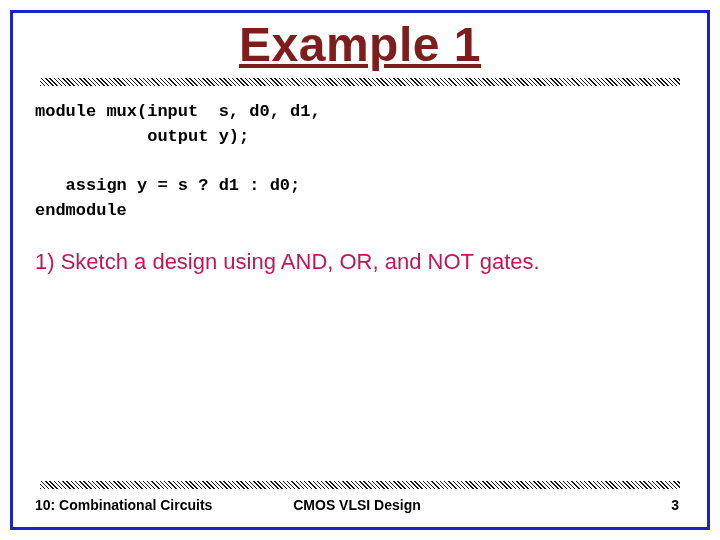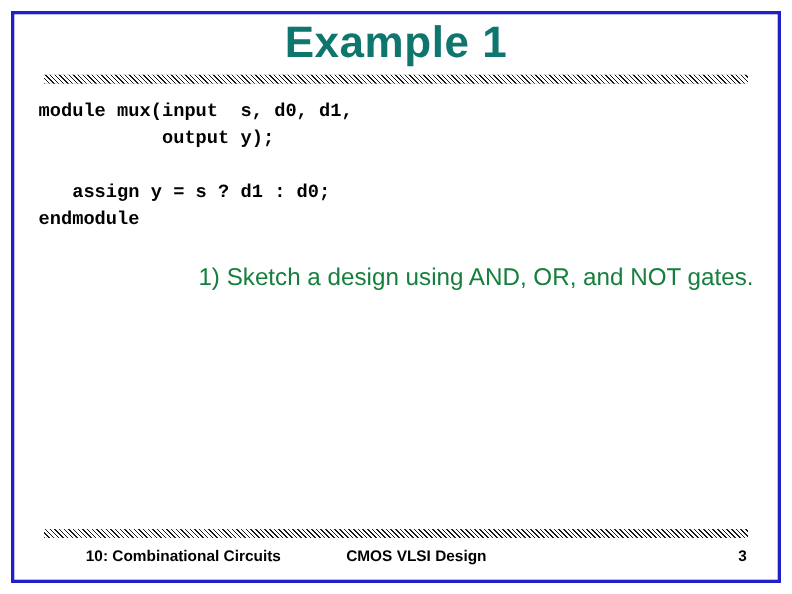--- a/index.html
+++ b/index.html
@@ -19,25 +19,26 @@
   .slide {
     width: 100%;
     height: 100%;
     border: 3px solid #2020c8;
     position: relative;
     background: #fff;
   }
   .title {
     font-family: Arial, Helvetica, sans-serif;
     font-weight: 900;
-    font-size: 40px;
+    font-size: 48px;
     text-align: center;
     margin-top: 4px;
     letter-spacing: 0.5px;
-    color: #0f766e;
+    color: #7f1d1d;
+    text-decoration: underline;
   }
   .title-rule {
     width: 640px;
     height: 8px;
     margin: 6px auto 0 auto;
     background-image: repeating-linear-gradient(45deg, #000 0 1px, #fff 1px 3px);
     background-color: #888;
     opacity: 0.9;
   }
   .content {
@@ -47,23 +48,22 @@
     font-family: "Courier New", Courier, monospace;
     font-size: 17px;
     font-weight: bold;
     line-height: 1.45;
     white-space: pre;
     color: #000;
   }
   .question {
     font-family: Arial, Helvetica, sans-serif;
     font-size: 22px;
-    color: #15803d;
+    color: #be185d;
     margin-top: 26px;
-    text-align: right;
   }
   .footer {
     position: absolute;
     left: 0;
     right: 0;
     bottom: 14px;
     padding: 0 22px;
   }
   .footer-rule {
     width: 640px;
@@ -73,21 +73,20 @@
     background-color: #888;
     opacity: 0.9;
   }
   .footer-row {
     display: flex;
     align-items: flex-end;
     font-family: Arial, Helvetica, sans-serif;
     font-size: 14px;
     font-weight: bold;
     color: #000;
-    margin-left: 43px;
   }
   .footer-left { flex: 1; text-align: left; }
   .footer-center { flex: 1; text-align: center; }
   .footer-right { flex: 1; text-align: right; padding-right: 6px; }
 </style>
 </head>
 <body>
 
 <div class="slide-outer">
   <div class="slide">

